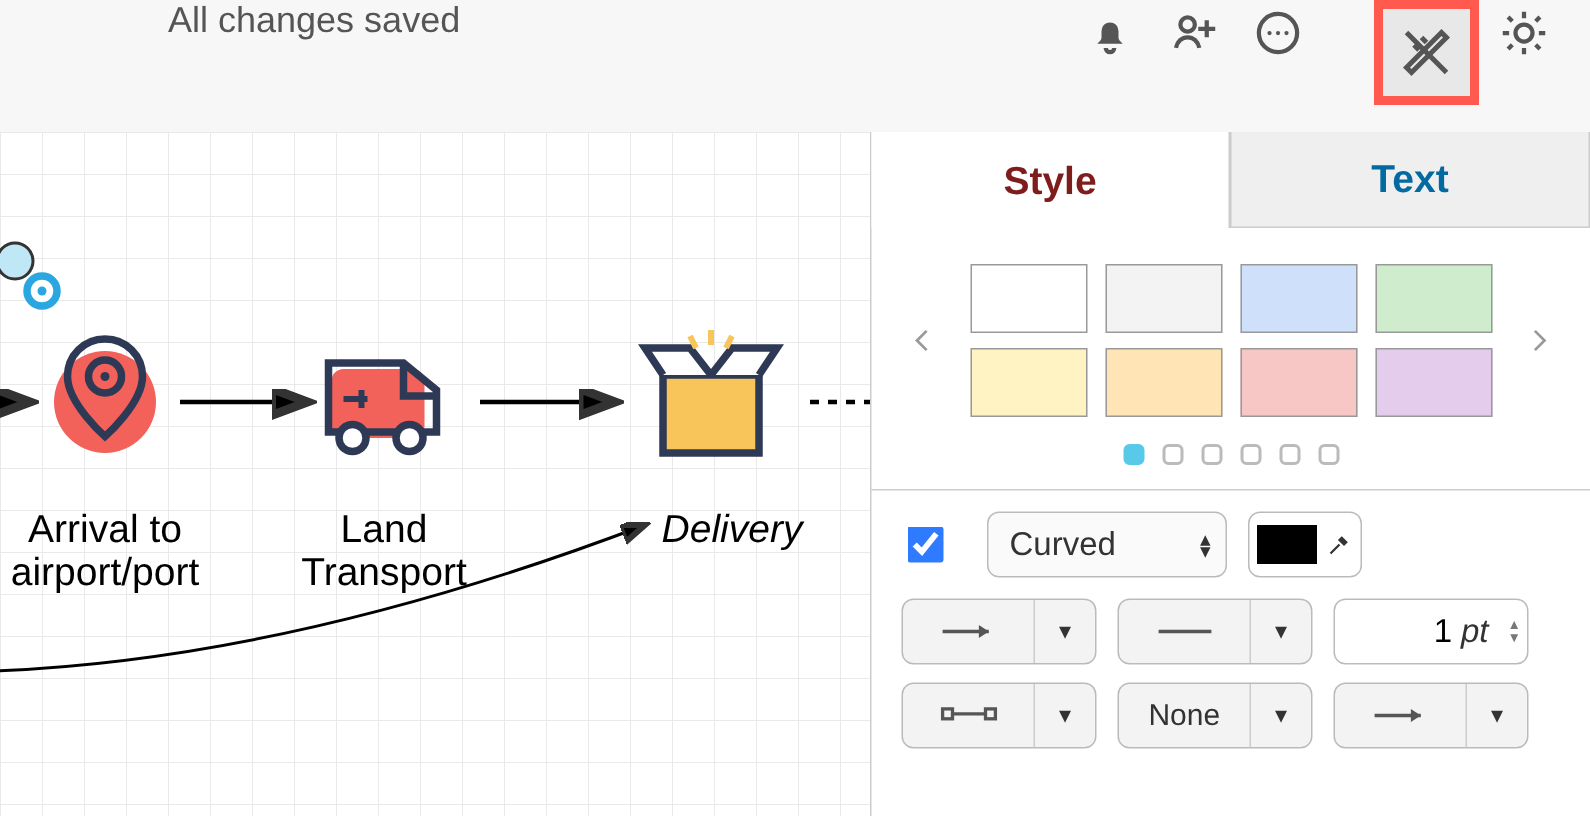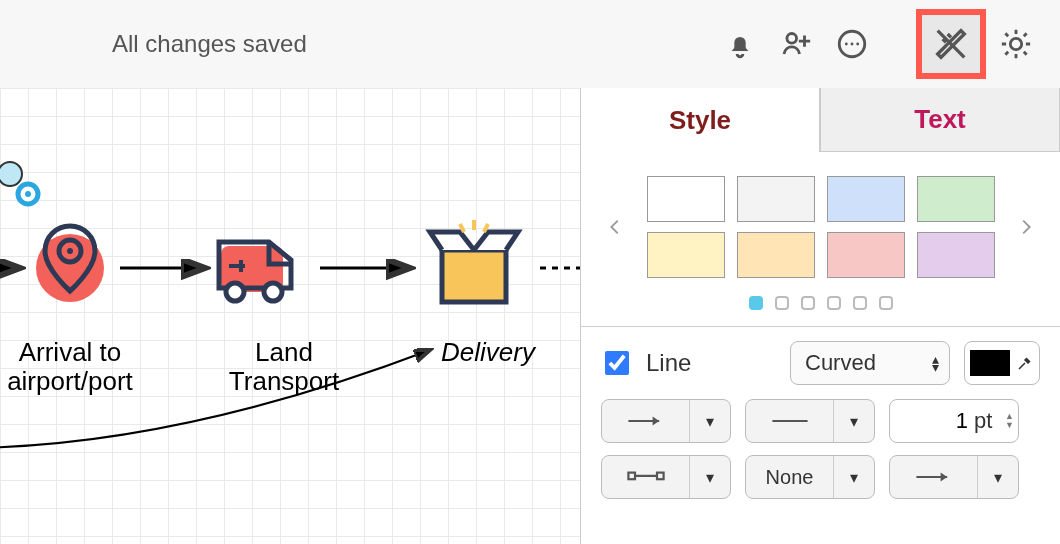--- a/index.html
+++ b/index.html
@@ -20,21 +20,21 @@
     width: 1060px;
     height: 544px;
     overflow: hidden;
     background: #fff;
     color: var(--text-dark);
   }
   
   .toolbar {
     height: 88px;
     display: flex;
-    align-items: center;
+    align-items: flex-start;
     background: var(--bg-toolbar);
     padding: 0 16px 0 112px;
   }
   .status {
     font-size: 24px;
     color: var(--text-mid);
     flex: 0 0 auto;
   }
   .tb-spacer { flex: 1; }
   .tb-icon {
@@ -86,21 +86,21 @@
   }
   .tabs {
     display: flex;
     height: 64px;
   }
   .tab {
     flex: 1;
     display: flex; align-items: center; justify-content: center;
     font-size: 26px;
     font-weight: 700;
-    color: #be185d;
+    color: #0369a1;
     border-bottom: 1px solid var(--border);
     background: var(--tab-inactive);
     cursor: pointer;
   }
   .tab.active {
     background: #fff;
     color: #7f1d1d;
     border-bottom: none;
     border-right: 1px solid var(--border);
   }
@@ -180,21 +180,21 @@
   .seg .b{width:40px;display:flex;align-items:center;justify-content:center;}
   .spin {
     flex:0 0 130px;height:44px;
     border:1px solid #bbb;border-radius:8px;
     display:flex;align-items:center;
     background:#fff;
   }
   .spin input{
     border:none;outline:none;width:80px;text-align:right;font-size:22px;background:transparent;
   }
-  .spin .unit{font-size:22px;padding:0 4px;}
+  .spin .unit{font-size:22px;padding:0 4px;font-style:italic;}
   .spin .arrows{display:flex;flex-direction:column;margin-left:auto;padding-right:4px;}
   .spin .arrows span{font-size:9px;line-height:9px;color:#777;}
   svg { stroke: currentColor; fill: none; stroke-width: 2; }
 </style>
 </head>
 <body>
 
 <div class="toolbar">
   <div class="status">All changes saved</div>
   <div class="tb-spacer"></div>
@@ -281,21 +281,21 @@
       </g>
 
       <line x1="540" y1="180" x2="580" y2="180" stroke="#000" stroke-width="3" stroke-dasharray="6 6"></line>
 
       <path d="M-40 360 C 150 360 330 300 430 262" stroke="#000" stroke-width="2" fill="none" marker-end="url(#ah)"></path>
     </svg>
 
     <div class="node" style="left:-10px; top:238px; width:160px;">
       <div class="label">Arrival to<br>airport/port</div>
     </div>
-    <div class="node" style="left:204px; top:238px; width:160px;">
+    <div class="node" style="left:176px; top:238px; width:160px;">
       <div class="label">Land<br>Transport</div>
     </div>
     <div class="node" style="left:418px; top:238px; width:140px;font-style:italic;">
       <div class="label">Delivery</div>
     </div>
   </div>
 
   <div class="panel">
     <div class="tabs">
       <div class="tab active">Style</div>
@@ -331,21 +331,20 @@
       <div class="pager-dot"></div>
       <div class="pager-dot"></div>
       <div class="pager-dot"></div>
       <div class="pager-dot"></div>
     </div>
 
     <div class="divider"></div>
 
     <div class="line-row">
       <input type="checkbox" class="chk" checked="" style="">
-      <span style="flex:1;">Line</span>
       <div class="select-like">
         <span>Curved</span>
         <span style="font-size:14px;line-height:8px;">▴<br>▾</span>
       </div>
       <div class="mini-swatch">
         <div class="cbox"></div>
         <svg viewBox="0 0 24 24" width="18" height="18">
             <path d="M4 20l8-8m2-6l4 4-2 2-4-4zM13 7l4 4"></path>
           </svg>
       </div>

